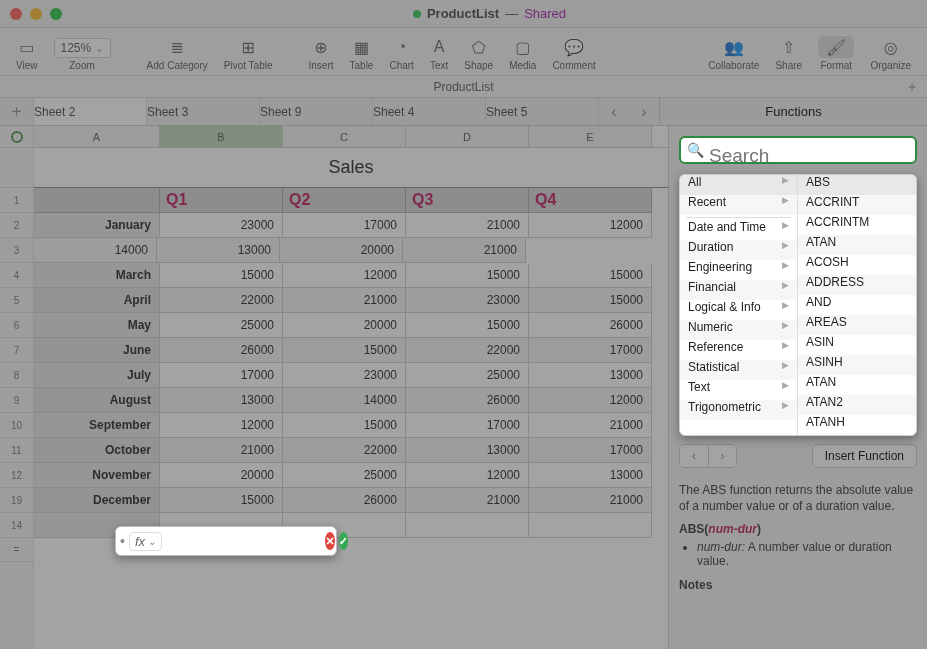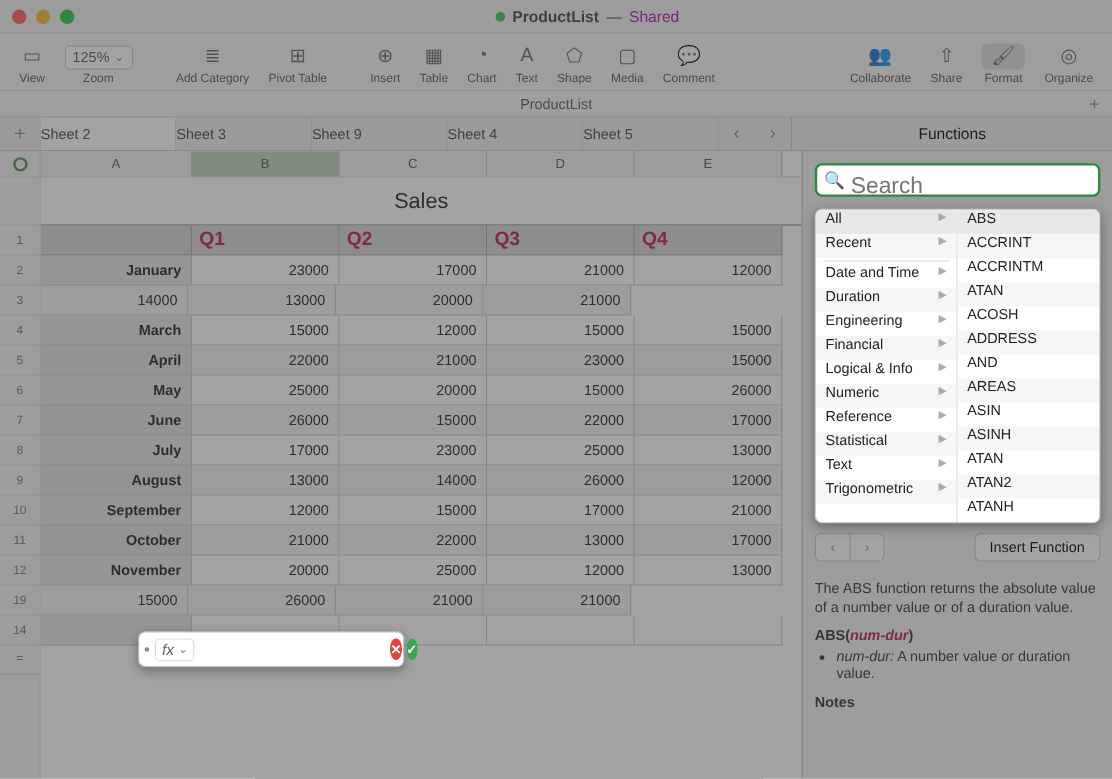--- a/index.html
+++ b/index.html
@@ -342,20 +342,21 @@
           <div class="c num">17000</div>
         </div>
         <div class="data-row">
           <div class="c rowlabel">November</div>
           <div class="c num">20000</div>
           <div class="c num">25000</div>
           <div class="c num">12000</div>
           <div class="c num">13000</div>
         </div>
         <div class="data-row striped">
+          <div class="c rowlabel">December</div>
           <div class="c num">15000</div>
           <div class="c num">26000</div>
           <div class="c num">21000</div>
           <div class="c num">21000</div>
         </div>
         <div class="data-row">
           <div class="c rowlabel"></div>
           <div class="c num"></div>
           <div class="c num"></div>
           <div class="c num"></div>

